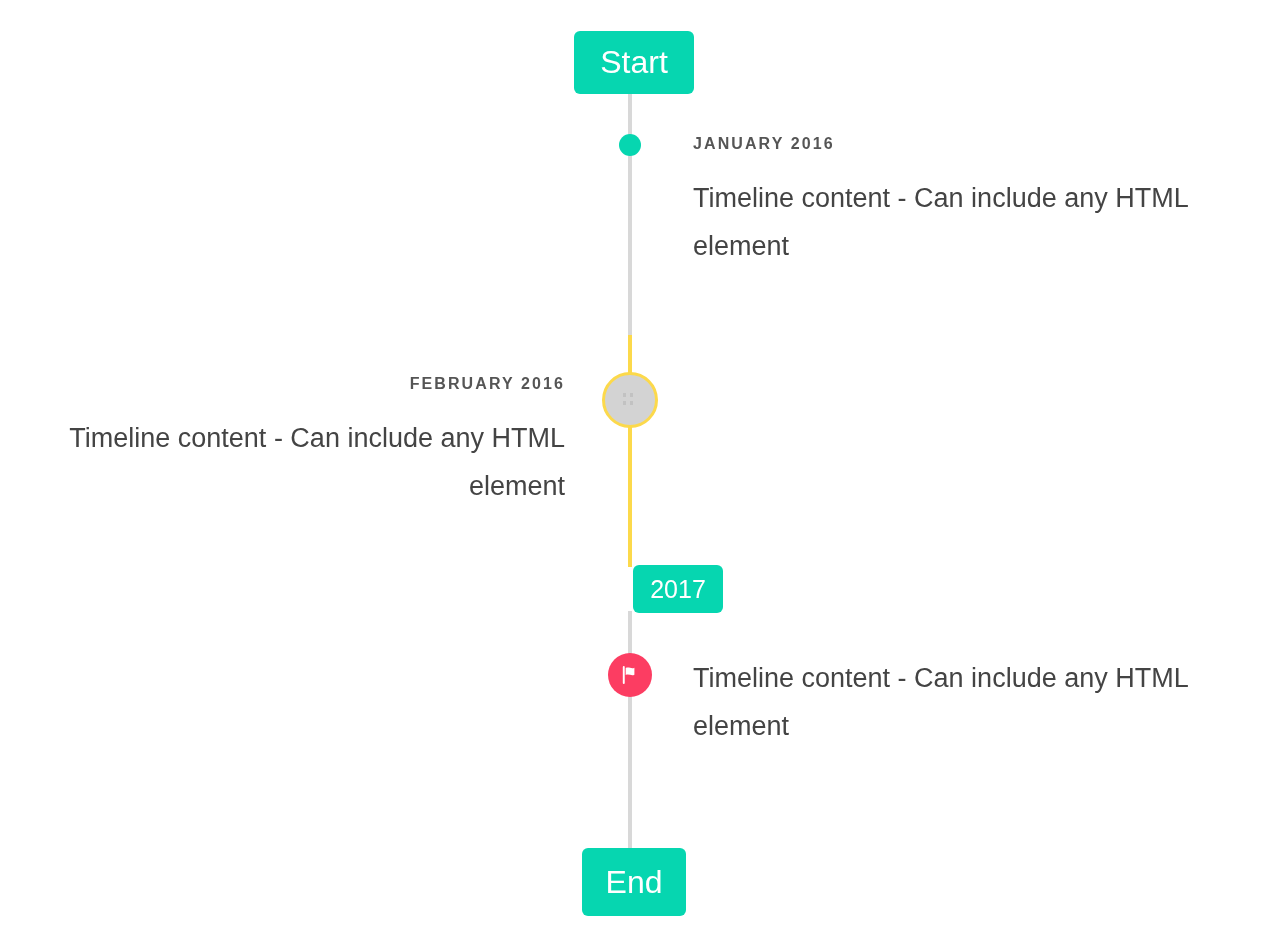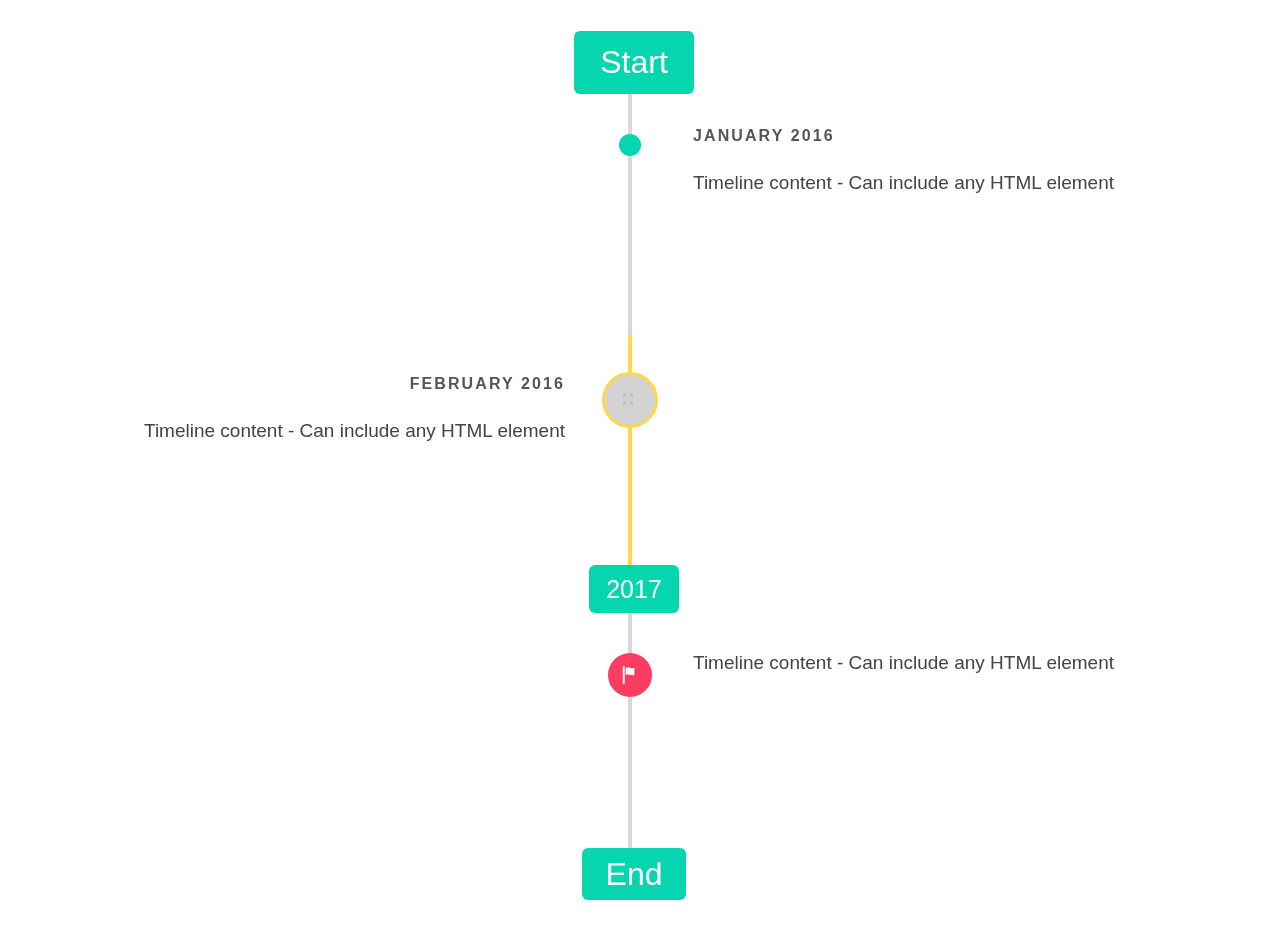--- a/index.html
+++ b/index.html
@@ -53,26 +53,27 @@
     height: 63px;
     font-size: 32px;
     text-align: right;
   }
   .badge-year {
     top: 565px;
     transform: translateX(-50%);
     width: 90px;
     height: 48px;
     font-size: 25px;
+    margin-left: 44px;
   }
   .badge-end {
     top: 848px;
     transform: translateX(-50%);
     width: 104px;
-    height: 52px;
+    height: 68px;
     font-size: 32px;
   }
 
   
   .event {
     position: absolute;
     left: 0;
     width: 100%;
     display: flex;
   }
@@ -83,40 +84,41 @@
   .event-feb   { top: 364px; }
   .event-mar   { top: 646px; }
 
   .event-body {
     position: absolute;
   }
   .event-right .event-body {
     left: 693px;
     width: 525px;
     text-align: left;
+    margin-top: 8px;
   }
   .event-left .event-body {
     left: 40px;
     width: 525px;
     text-align: right;
     margin-top: 12px;
   }
 
   .event-date {
     color: #555555;
     font-size: 16px;
     font-weight: bold;
     letter-spacing: 2.1px;
     text-transform: uppercase;
     line-height: 1;
     margin: 0 0 22px 0;
   }
   .event-text {
     color: #444444;
-    font-size: 19px;
+    font-size: 27px;
     font-weight: normal;
     line-height: 1.78;
     margin: 0;
   }
 
   
   .marker {
     position: absolute;
     left: 630px;
     transform: translate(-50%, 0);

